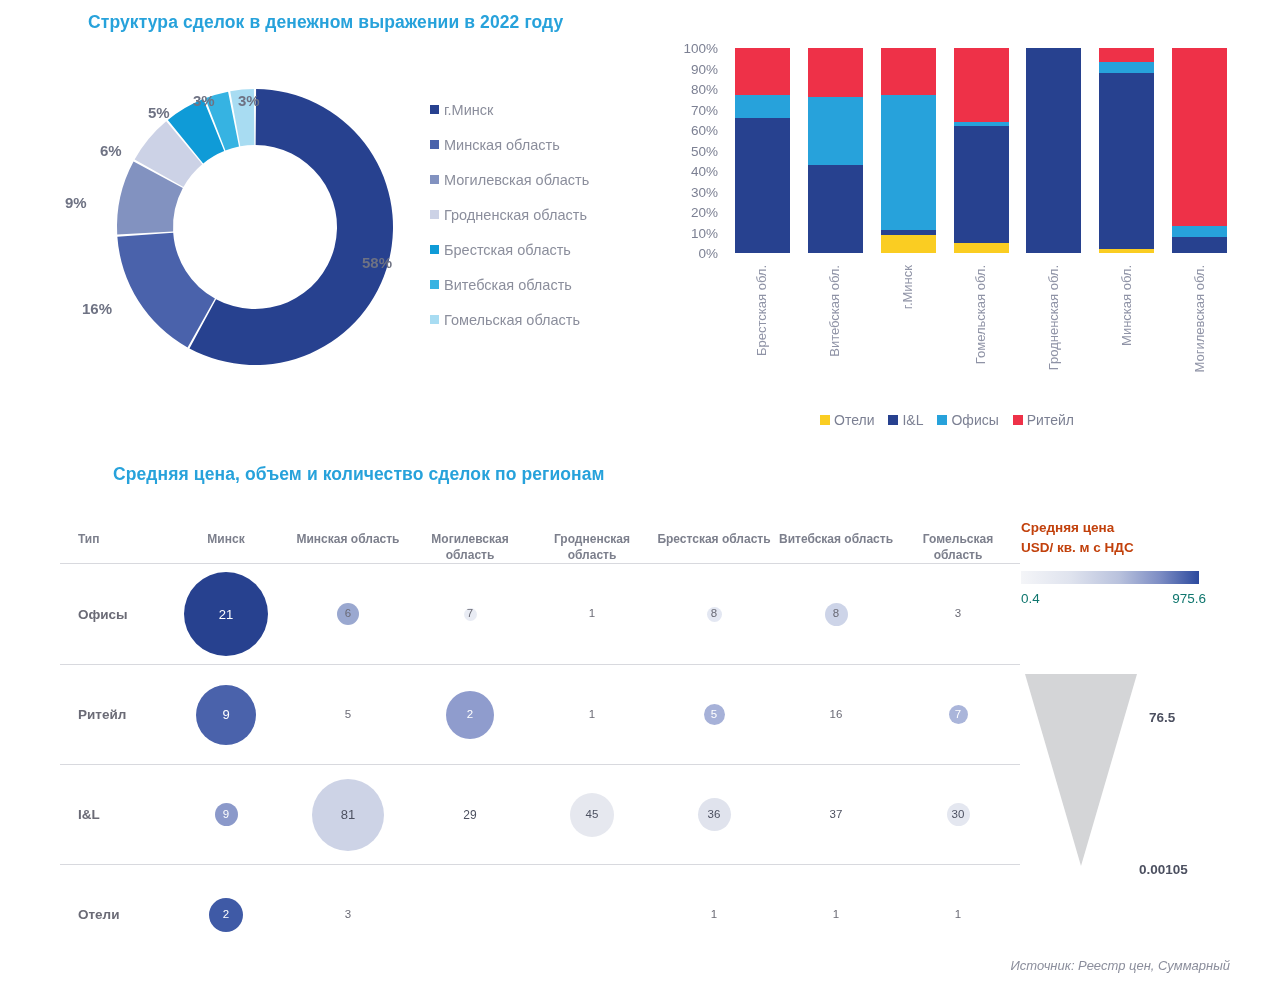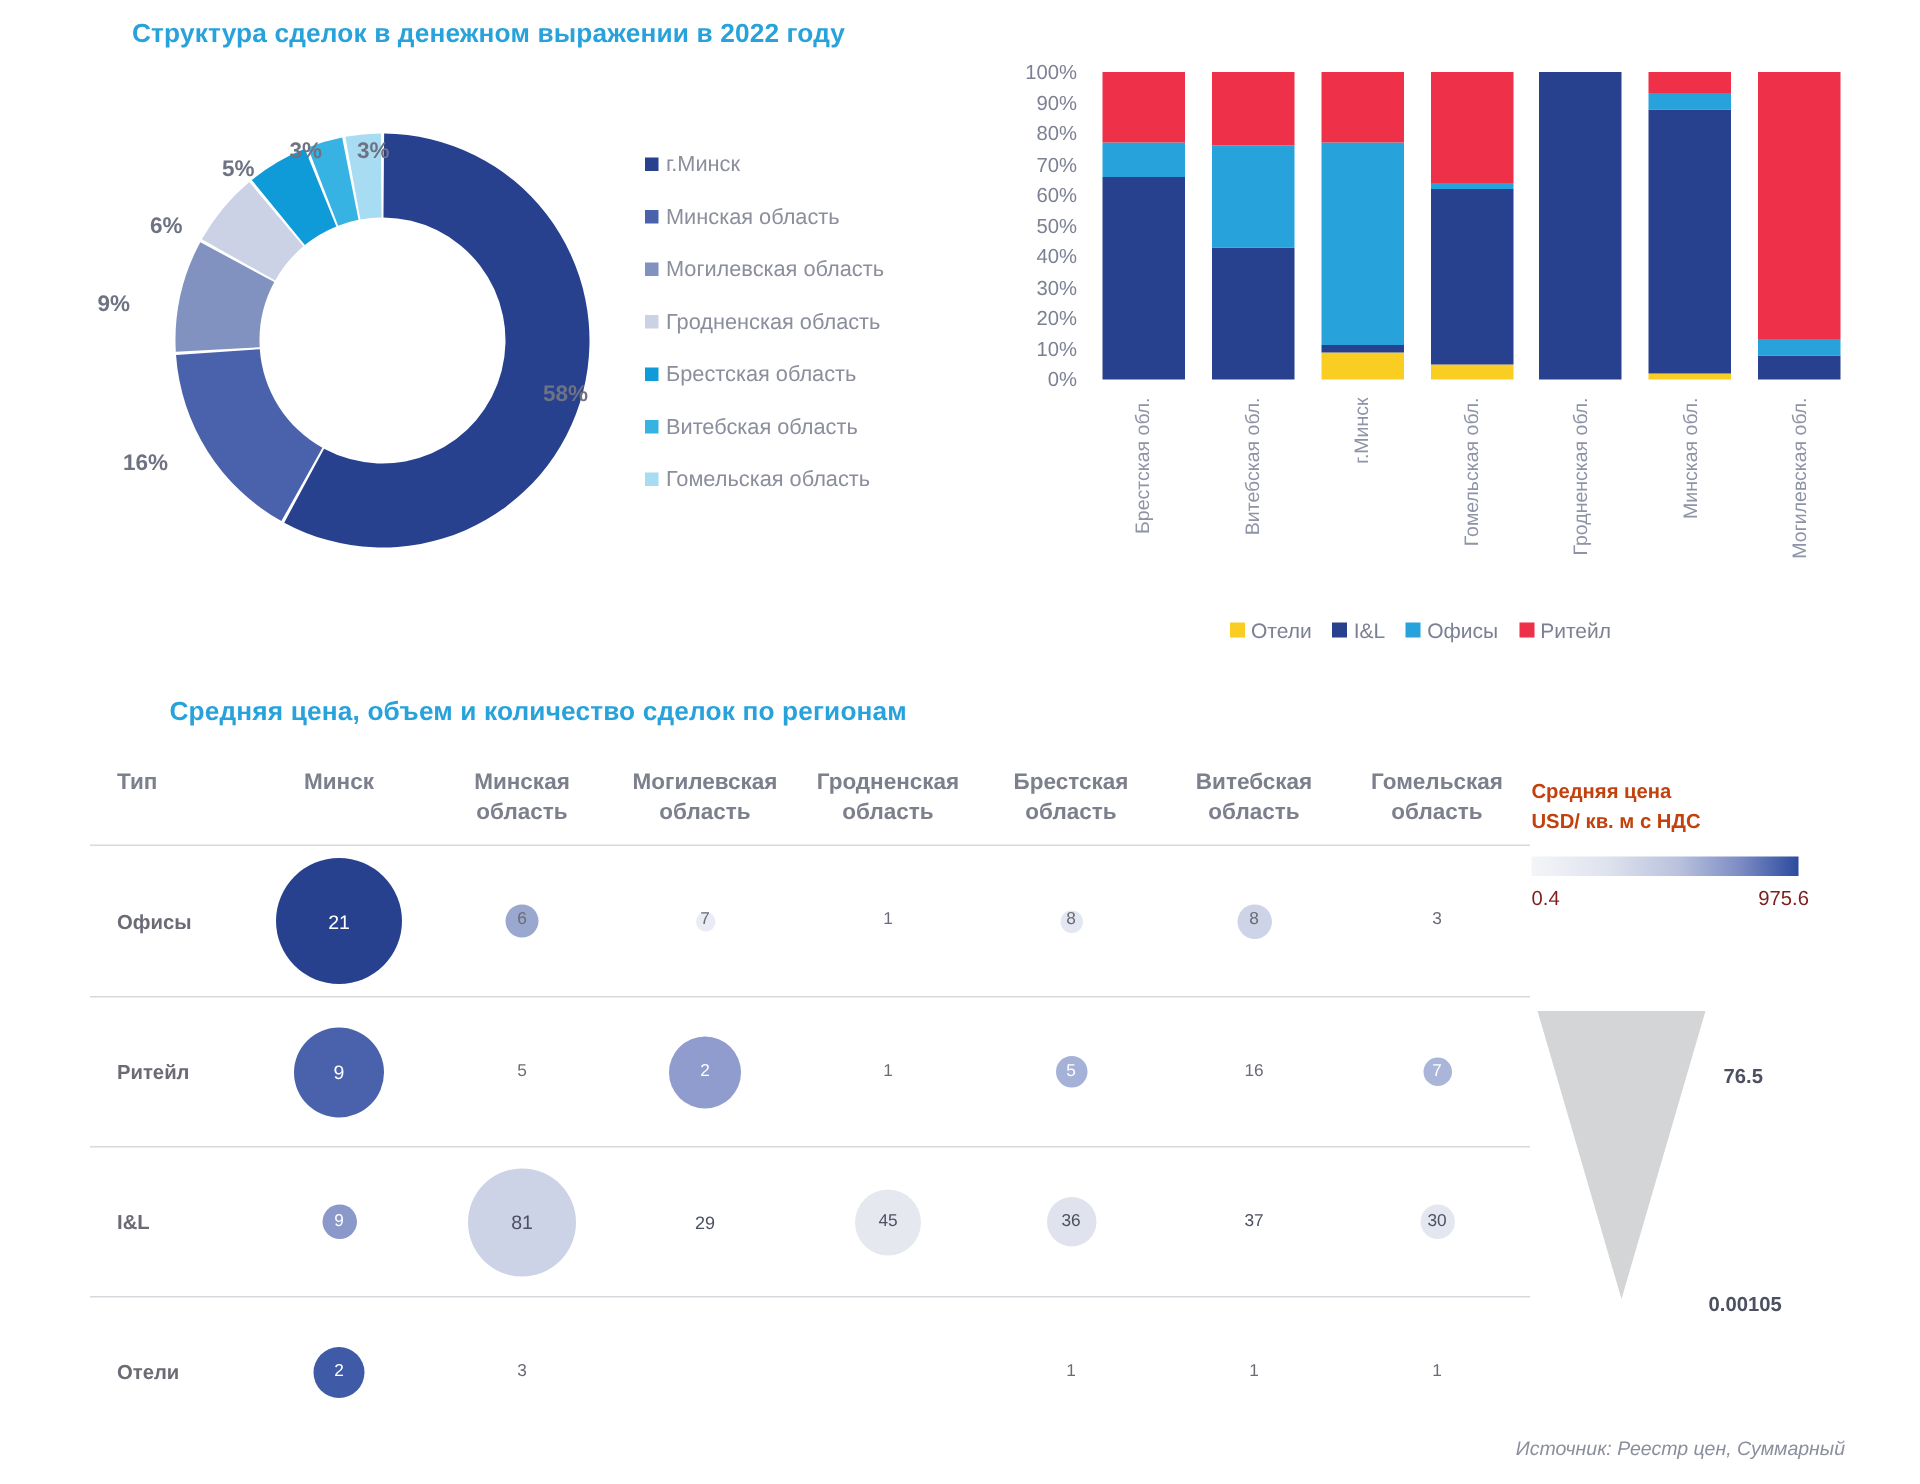--- a/index.html
+++ b/index.html
@@ -68,22 +68,23 @@
 
   
   #tbl { position: absolute; left: 60px; top: 512px; width: 960px; }
   .t-head { display: flex; height: 52px; align-items: flex-start; }
   .t-row { display: flex; height: 100px; align-items: center; border-top: 1px solid #d8d9de; position: relative; }
   #tbl .t-head { border-bottom: 1px solid #d8d9de; }
   .t-row:first-of-type { border-top: none; }
   .th {
     flex: 0 0 auto;
     text-align: center;
-    font-size: 15px; font-weight: bold; color: #7c7f8c;
+    font-size: 12px; font-weight: bold; color: #7c7f8c;
     line-height: 1.3;
+    margin-top: 20px;
   }
   .th.c0, .td.c0 { width: 105px; text-align: left; padding-left: 18px; }
   .th.cN, .td.cN { width: 122px; }
   .td {
     flex: 0 0 auto;
     display: flex; align-items: center; justify-content: center;
     height: 100px;
     position: relative;
   }
   .rowlabel { font-size: 13.5px; font-weight: bold; color: #6b6b76; }
@@ -96,21 +97,21 @@
 
   
   #legend-price { position: absolute; left: 1021px; top: 518px; width: 185px; }
   #legend-vol { position: absolute; left: 1021px; top: 658px; width: 190px; }
   .rl-title { font-size: 13.5px; font-weight: bold; color: #c2410c; line-height: 1.45; }
   #grad-bar {
     margin-top: 14px; height: 13px; width: 178px;
     background: linear-gradient(to right, #f4f5f8 0%, #dfe3ee 28%, #b9c2dd 55%, #7d8dc4 78%, #2c4a9e 100%);
   }
   .grad-scale { display: flex; justify-content: space-between; margin-top: 7px; }
-  .grad-scale span { font-size: 13.5px; color: #7f1d1d; }
+  .grad-scale span { font-size: 13.5px; color: #0f766e; }
   #funnel-wrap { position: relative; margin-top: 8px; height: 200px; }
   #funnel-svg { position: absolute; left: 0; top: 8px; }
   .fn-lbl { position: absolute; font-size: 13.5px; font-weight: bold; color: #4c5060; }
   #fn-top { left: 128px; top: 44px; }
   #fn-bot { left: 118px; top: 196px; }
 
   #source {
     position: absolute; right: 50px; top: 958px;
     font-size: 13px; font-style: italic; color: #8b8e9c;
   }

